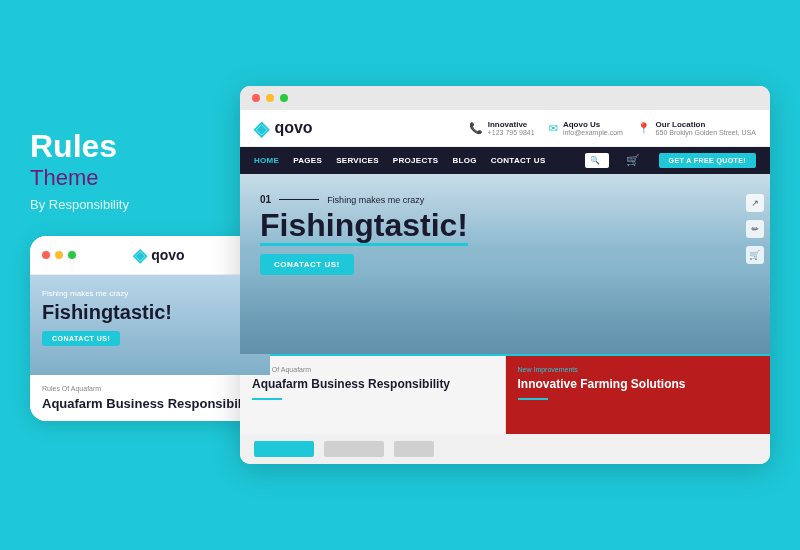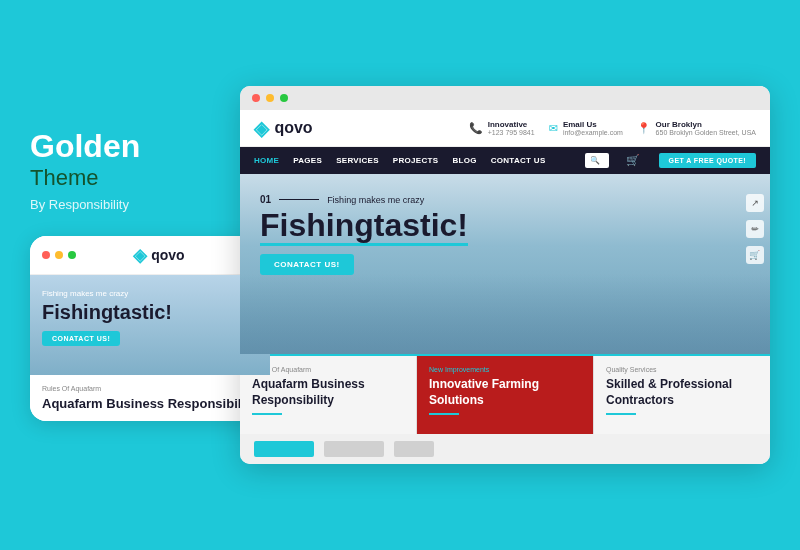--- a/index.html
+++ b/index.html
@@ -22,21 +22,21 @@
     }
     .brand-title {
       font-size: 32px;
       font-weight: 900;
       color: #fff;
       line-height: 1.1;
     }
     .brand-theme {
       font-size: 22px;
       font-weight: 400;
-      color: #14532d;
+      color: #701a75;
       display: block;
     }
     .brand-by {
       font-size: 13px;
       color: rgba(255,255,255,0.85);
       margin-top: 6px;
     }
 
     
     .mobile-mockup {
@@ -393,21 +393,21 @@
     }
     .block-blue { background: #1ec8d8; }
     .block-light { background: #d0d0d0; }
 
   </style>
 </head>
 <body>
 
 <div class="left-panel">
   <div>
-    <span class="brand-title">Golden</span>
+    <span class="brand-title">Rules</span>
     <span class="brand-theme">Theme</span>
   </div>
   <div class="brand-by">By Responsibility</div>
 
   <div class="mobile-mockup">
     <div class="mobile-topbar">
       <div class="mobile-dots">
         <div class="mobile-dot dot-red"></div>
         <div class="mobile-dot dot-yellow"></div>
         <div class="mobile-dot dot-green"></div>
@@ -458,28 +458,28 @@
       <div class="contact-item">
         <span class="contact-icon">📞</span>
         <div>
           <div class="contact-text-label">Innovative</div>
           <div class="contact-text-val">+123 795 9841</div>
         </div>
       </div>
       <div class="contact-item">
         <span class="contact-icon">✉</span>
         <div>
-          <div class="contact-text-label">Email Us</div>
+          <div class="contact-text-label">Aqovo Us</div>
           <div class="contact-text-val">info@example.com</div>
         </div>
       </div>
       <div class="contact-item">
         <span class="contact-icon">📍</span>
         <div>
-          <div class="contact-text-label">Our Broklyn</div>
+          <div class="contact-text-label">Our Location</div>
           <div class="contact-text-val">650 Broklyn Golden Street, USA</div>
         </div>
       </div>
     </div>
   </div>
 
   <div class="desktop-nav">
     <span class="nav-item active">HOME</span>
     <span class="nav-item">PAGES</span>
     <span class="nav-item">SERVICES</span>
@@ -514,25 +514,20 @@
     <div class="card">
       <div class="card-category">Rules Of Aquafarm</div>
       <div class="card-title">Aquafarm Business Responsibility</div>
       <div class="card-underline"></div>
     </div>
     <div class="card highlight">
       <div class="card-category">New Improvements</div>
       <div class="card-title">Innovative Farming Solutions</div>
       <div class="card-underline"></div>
     </div>
-    <div class="card">
-      <div class="card-category">Quality Services</div>
-      <div class="card-title">Skilled &amp; Professional Contractors</div>
-      <div class="card-underline"></div>
-    </div>
   </div>
 
   <div class="desktop-bottom">
     <div class="bottom-block block-blue"></div>
     <div class="bottom-block block-light"></div>
     <div class="bottom-block block-light" style="width:40px;"></div>
   </div>
 </div>
 
 </body></html>

